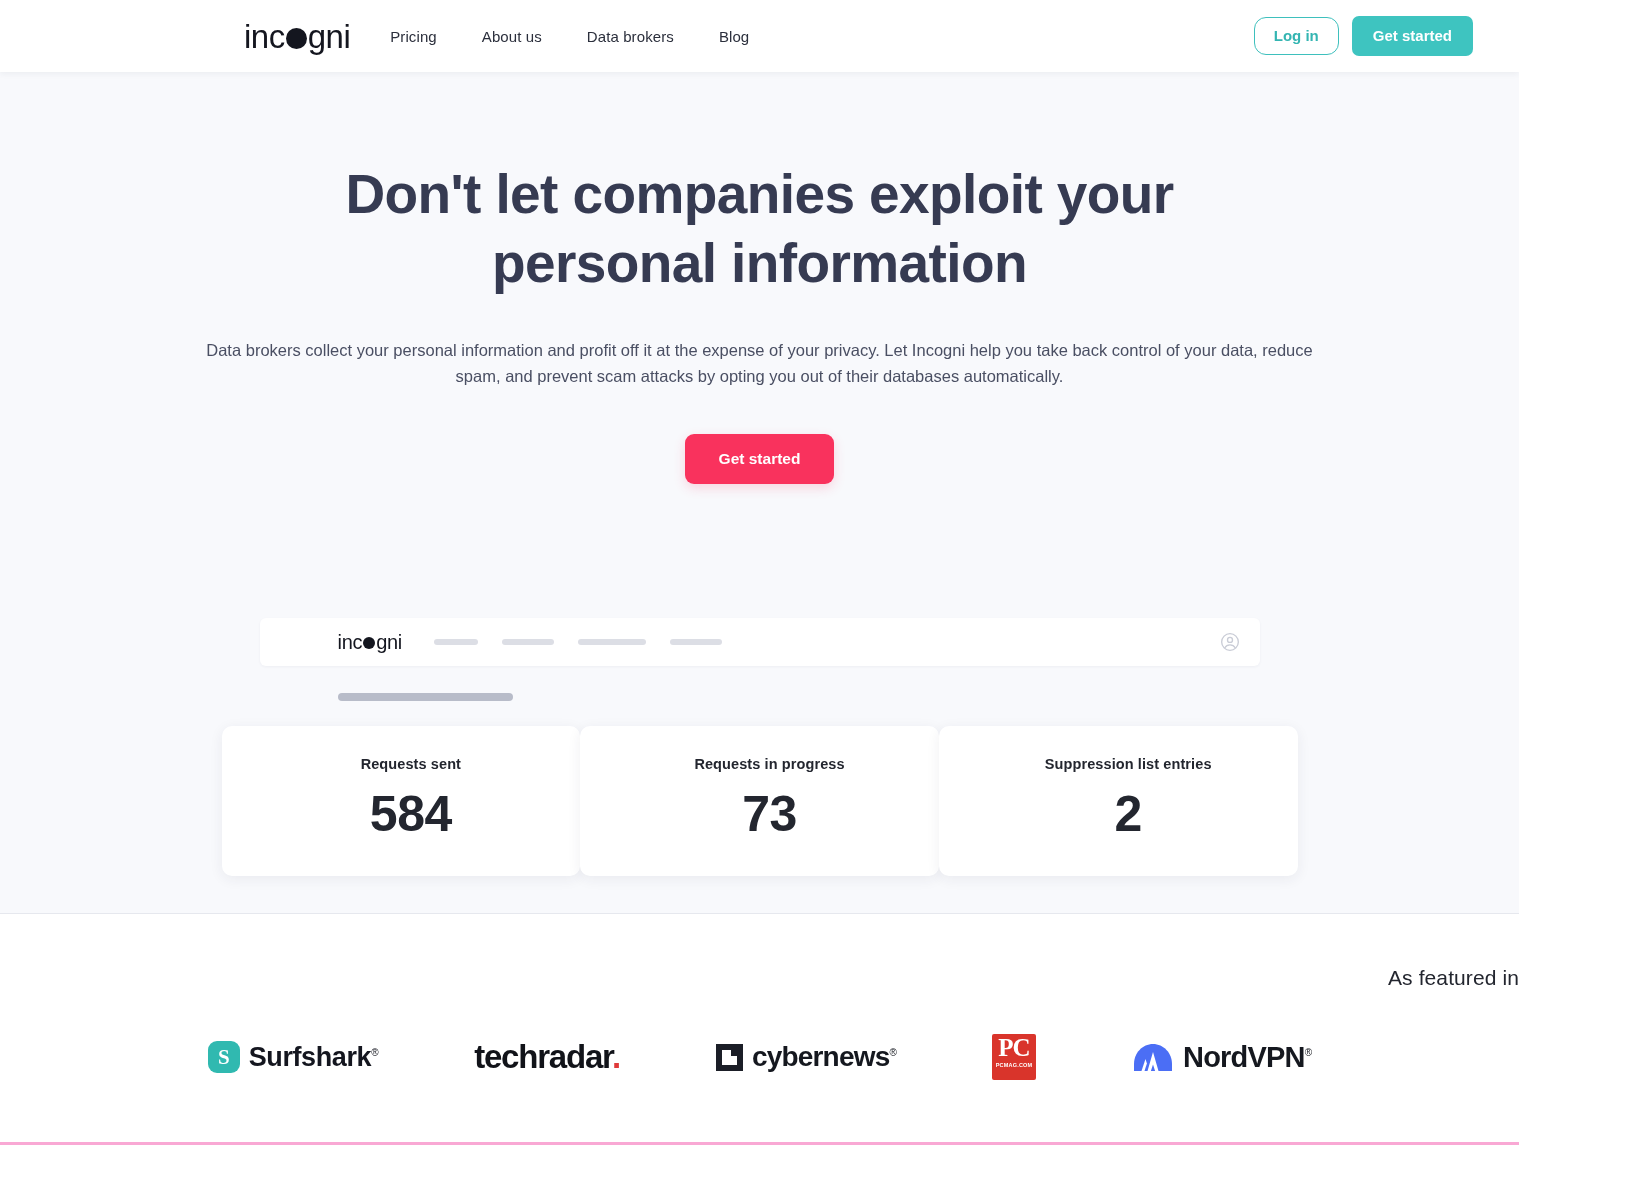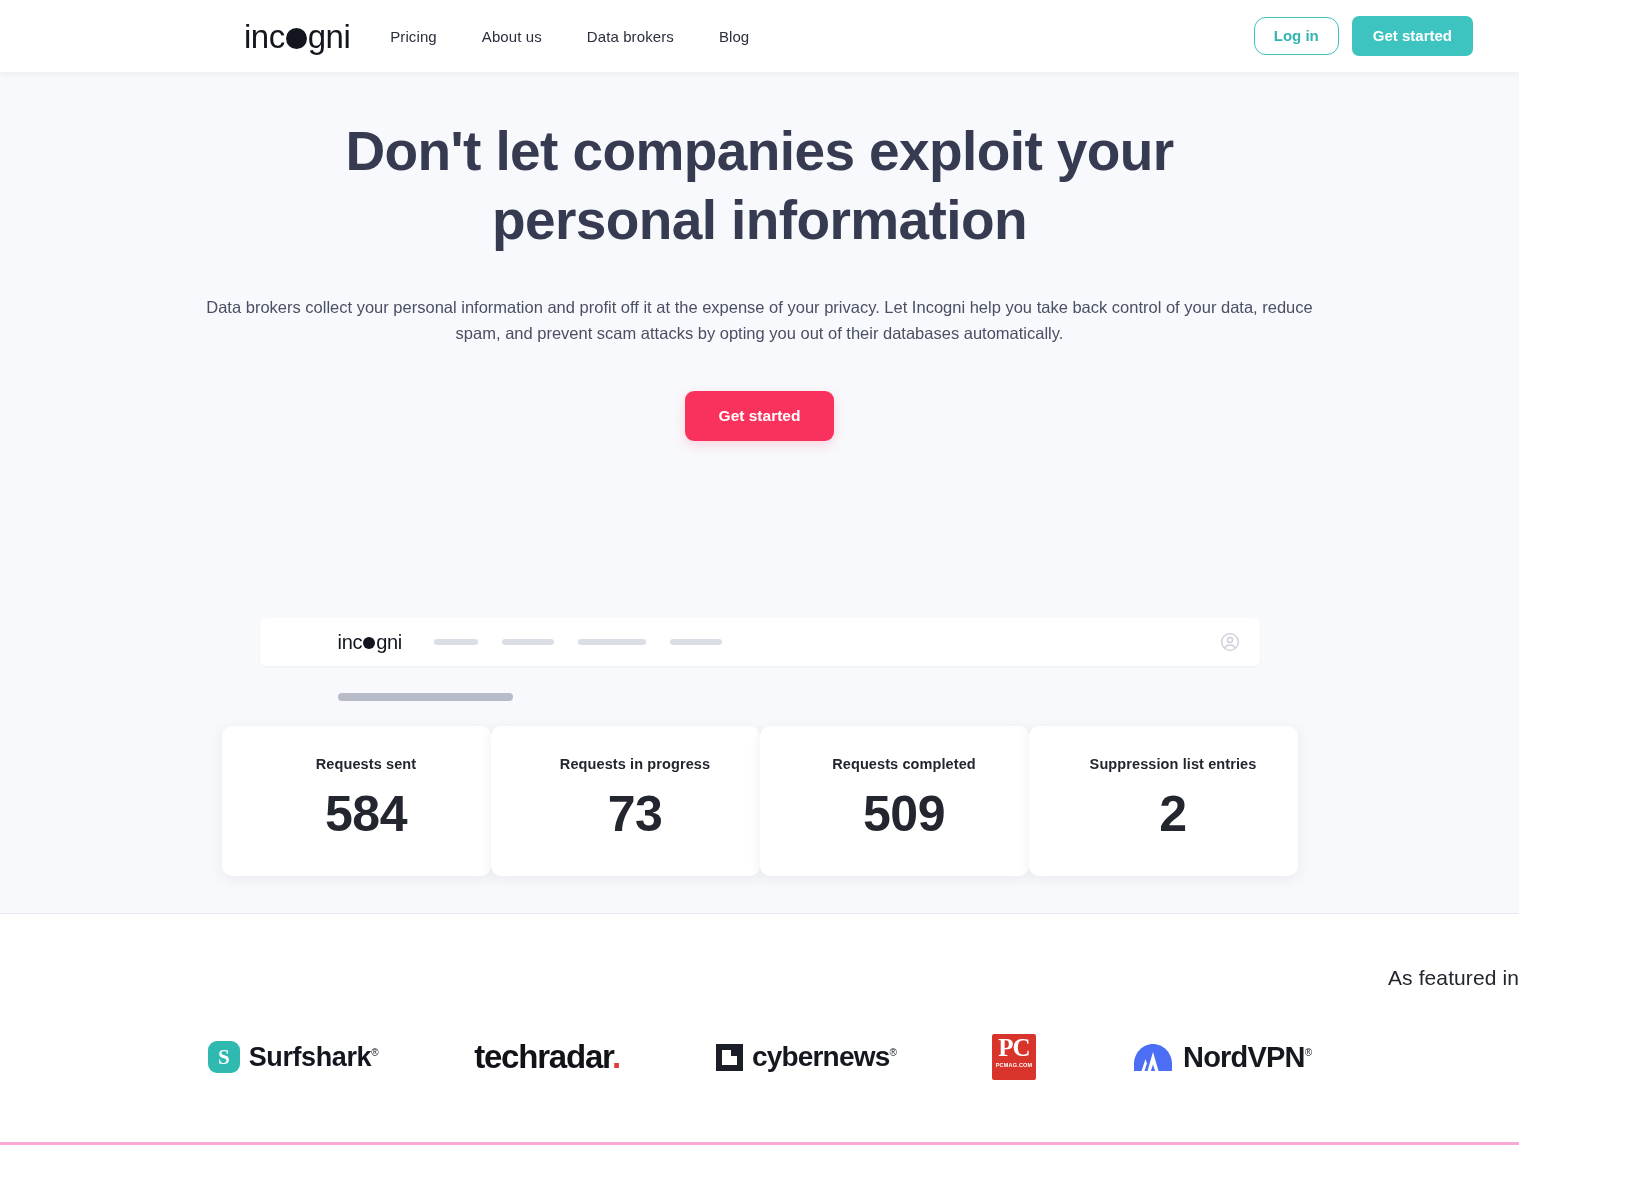--- a/index.html
+++ b/index.html
@@ -81,21 +81,21 @@
     font-size: 15px;
     font-weight: 700;
     padding: 11px 21px;
     cursor: pointer;
     line-height: 1.15;
   }
 
   
   .hero {
     background: #f8f9fc;
-    padding-top: 45px;
+    padding-top: 88px;
     text-align: center;
     position: relative;
     height: 841px;
   }
   .hero h1 {
     font-size: 55px;
     line-height: 1.26;
     font-weight: 700;
     color: #363b52;
     letter-spacing: -0.6px;
@@ -342,24 +342,20 @@
         <div class="stat-card">
           <div class="stat-label">Requests sent</div>
           <div class="stat-value">584</div>
         </div>
 
         <div class="stat-card">
           <div class="stat-label">Requests in progress</div>
           <div class="stat-value">73</div>
         </div>
 
-        <div class="stat-card">
-          <div class="stat-label">Requests completed</div>
-          <div class="stat-value">509</div>
-        </div>
 
         <div class="stat-card">
           <div class="stat-label">Suppression list entries</div>
           <div class="stat-value">2</div>
         </div>
 
       </div>
     </div>
   </section>
 

